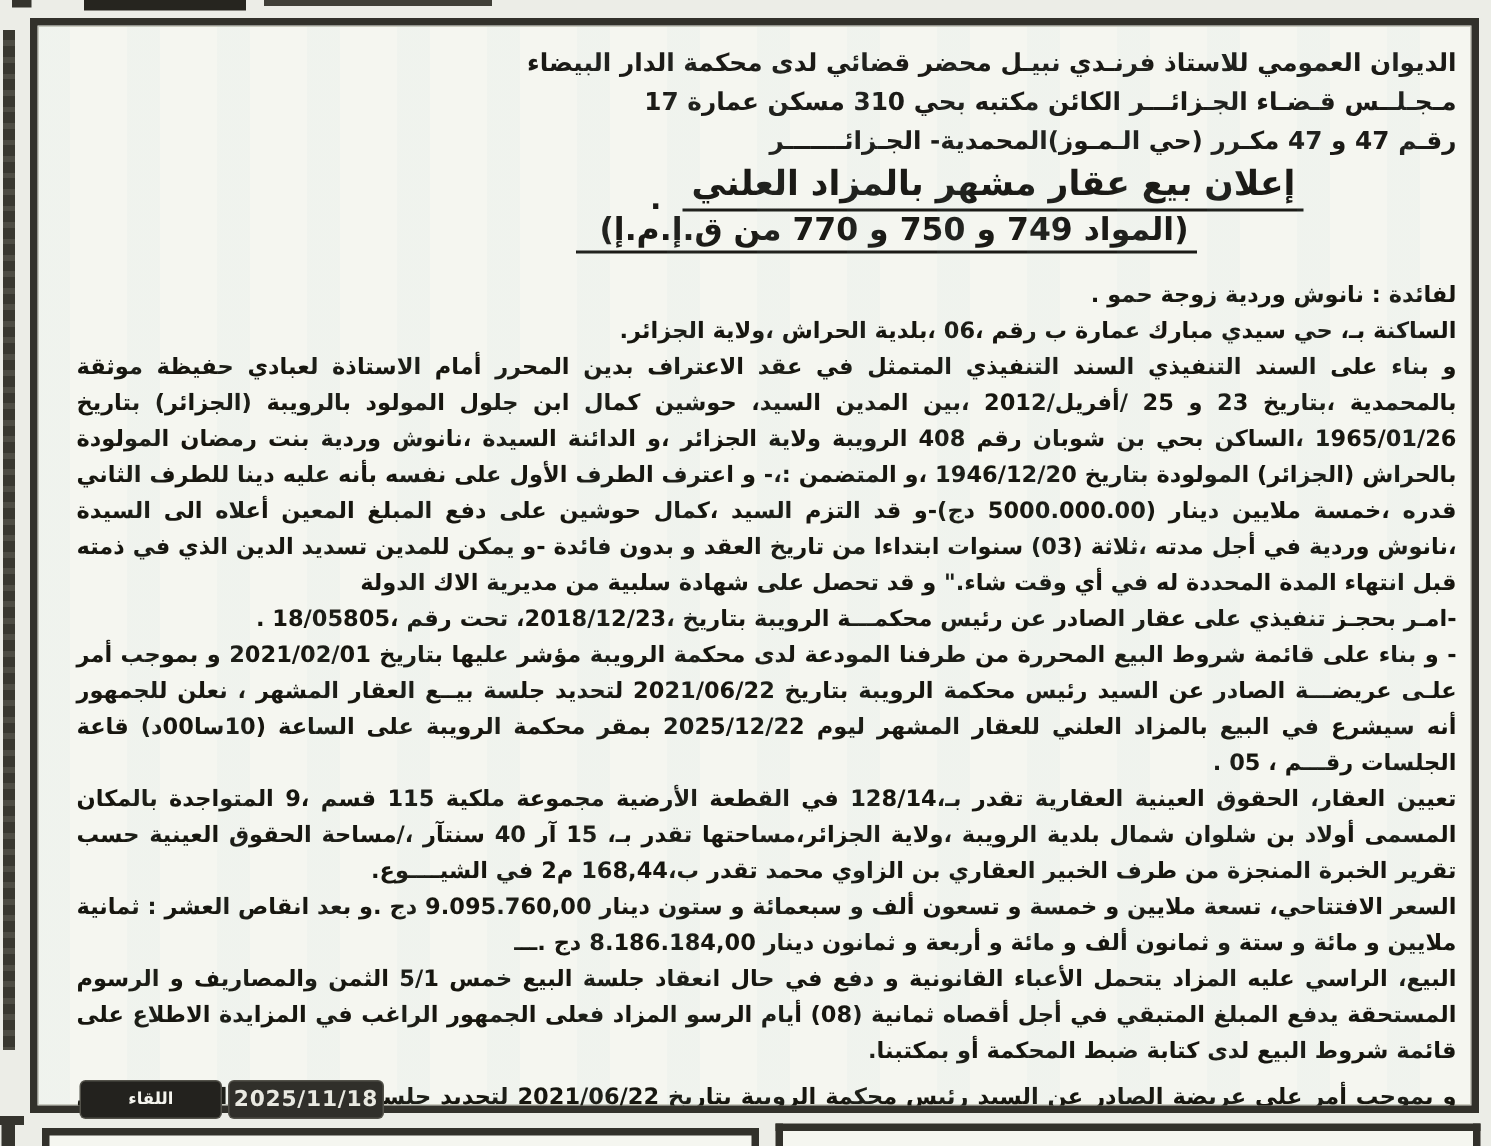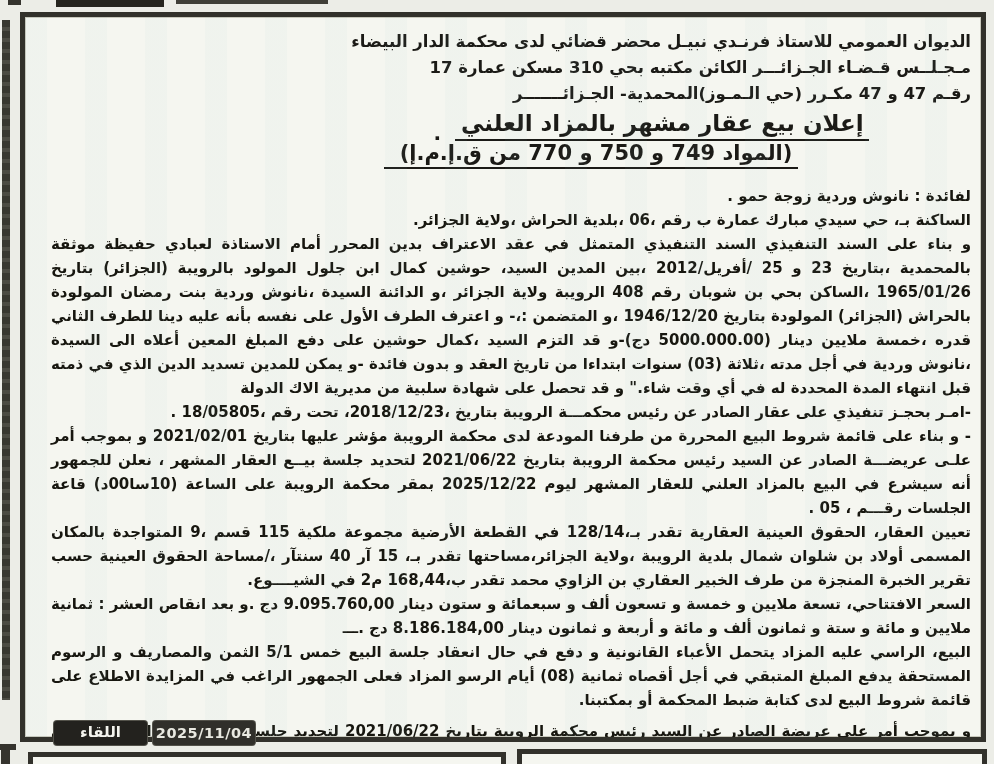--- a/index.html
+++ b/index.html
@@ -65,21 +65,21 @@
   .body-text p.gap-before { margin-top: 7px; }
 
   
   .stamps { position: absolute; left: 54px; top: 721px; display: flex; direction: ltr; gap: 6px; z-index: 5; }
   .stamp {
     height: 24px; box-sizing: border-box;
     display: flex; align-items: center; justify-content: center;
     font-weight: bold; border-radius: 3px;
     box-shadow: 0 0 0 1px #53524a;
   }
-  .name-stamp { background: #23221e; color: #f4f4ee; width: 93px; font-size: 15px; padding-bottom: 2px; }
+  .name-stamp { background: #23221e; color: #f4f4ee; width: 93px; font-size: 11px; padding-bottom: 2px; }
   .date-stamp { background: #302f2a; color: #e9e9e1; width: 102px; font-size: 14.5px; letter-spacing: 0.5px; }
 
   
   .next-box { position: absolute; box-sizing: border-box; border: 5px solid #32312b; border-bottom: none; background: #f5f6f0; }
   .next-left  { left: 28px;  top: 752px; width: 478px; height: 12px; }
   .next-right { left: 517px; top: 749px; width: 470px; height: 15px; }
 </style>
 </head>
 <body>
 
@@ -114,19 +114,19 @@
     <p>تعيين العقار، الحقوق العينية العقارية تقدر بـ،128/14 في القطعة الأرضية مجموعة ملكية 115 قسم ،9 المتواجدة بالمكان المسمى أولاد بن شلوان شمال بلدية الرويبة ،ولاية الجزائر،مساحتها تقدر بـ، 15 آر 40 سنتآر ،/مساحة الحقوق العينية حسب تقرير الخبرة المنجزة من طرف الخبير العقاري بن الزاوي محمد تقدر ب،168,44 م2 في الشيــــوع.</p>
     <p>السعر الافتتاحي، تسعة ملايين و خمسة و تسعون ألف و سبعمائة و ستون دينار 9.095.760,00 دج .و بعد انقاص العشر : ثمانية ملايين و مائة و ستة و ثمانون ألف و مائة و أربعة و ثمانون دينار 8.186.184,00 دج .ـــ</p>
     <p>البيع، الراسي عليه المزاد يتحمل الأعباء القانونية و دفع في حال انعقاد جلسة البيع خمس 5/1 الثمن والمصاريف و الرسوم المستحقة يدفع المبلغ المتبقي في أجل أقصاه ثمانية (08) أيام الرسو المزاد فعلى الجمهور الراغب في المزايدة الاطلاع على قائمة شروط البيع لدى كتابة ضبط المحكمة أو بمكتبنا.</p>
     <p class="gap-before">و بموجب أمر على عريضة الصادر عن السيد رئيس محكمة الرويبة بتاريخ 2021/06/22 لتحديد جلسة بيــع العقار المشهر، نعلن للجمهور أنه سيشرع في البيع بالمزاد العلني للعقار المشهر ليوم 2025/12/22 بمقر محكمة الرويبة على الساعة (10سا00د)،قاعة الجلسات رقم ،05</p>
   </div>
 
 </div>
 
 <div class="stamps">
   <div class="stamp name-stamp">اللقاء</div>
-  <div class="stamp date-stamp">2025/11/04</div>
+  <div class="stamp date-stamp">2025/11/18</div>
 </div>
 
 <div class="next-box next-left"></div>
 <div class="next-box next-right"></div>
 <div class="col-corner-v"></div>
 <div class="col-corner-h"></div>
 
 </body></html>

